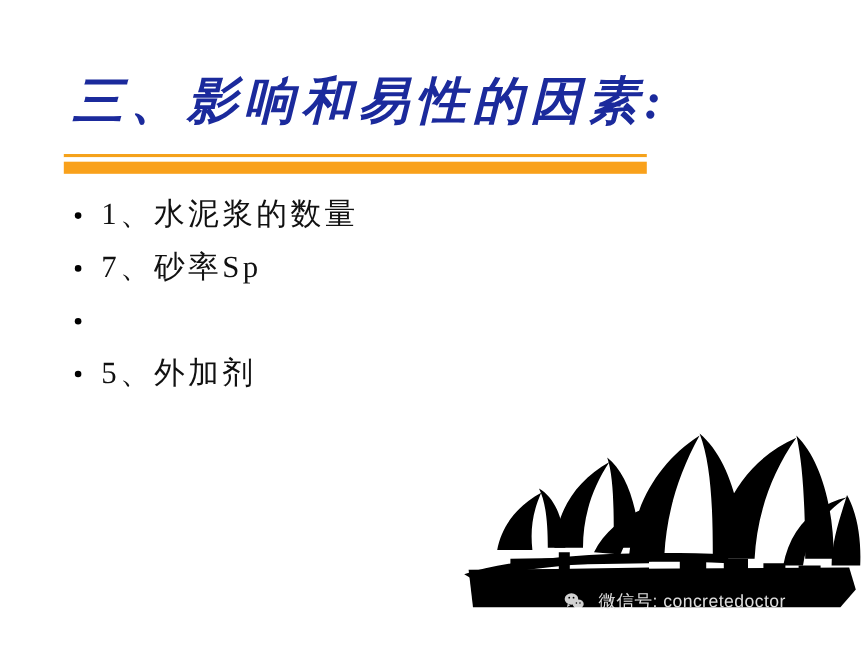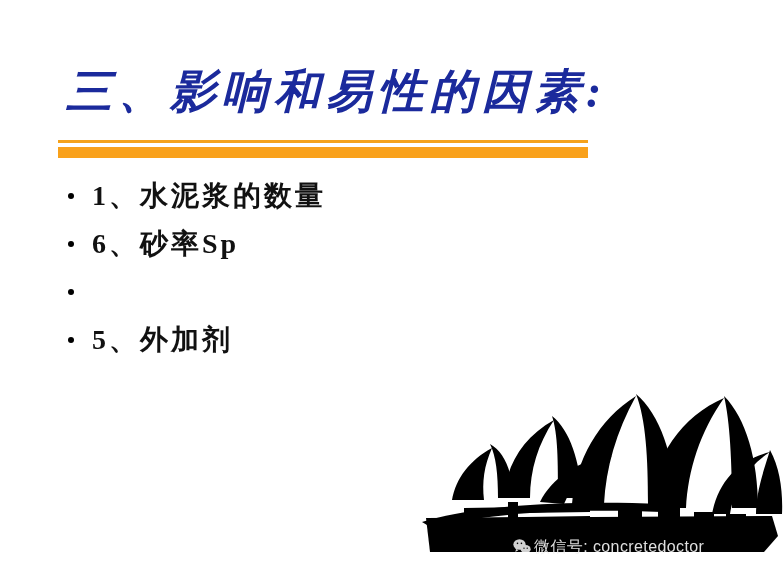--- a/index.html
+++ b/index.html
@@ -84,21 +84,21 @@
     top: 50%;
     margin-top: -3px;
     width: 6px;
     height: 6px;
     border-radius: 50%;
     background: #000000;
   }
   #bullet-list li .item-text {
     font-family: "Liberation Serif", "DejaVu Serif", serif;
     font-size: 28px;
-    font-weight: bold;
+    font-weight: normal;
     color: #111111;
     letter-spacing: 3px;
   }
 
   
   #opera-house {
     position: absolute;
     left: 412px;
     top: 386px;
     width: 371px;
@@ -111,21 +111,21 @@
   }
 
   
   #watermark {
     position: absolute;
     left: 512px;
     top: 534px;
     height: 26px;
     display: flex;
     align-items: center;
-    gap: 2px;
+    gap: 12px;
     pointer-events: none;
   }
   #watermark .wm-icon {
     width: 20px;
     height: 20px;
     opacity: 0.82;
     flex: 0 0 auto;
   }
   #watermark .wm-text {
     font-family: "Liberation Sans", "DejaVu Sans", sans-serif;
@@ -151,21 +151,21 @@
     <div id="divider-thick"></div>
   </div>
 
   <ul id="bullet-list">
     <li>
       <span class="bullet-dot"></span>
       <span class="item-text">1、水泥浆的数量</span>
     </li>
     <li>
       <span class="bullet-dot"></span>
-      <span class="item-text">6、砂率Sp</span>
+      <span class="item-text">7、砂率Sp</span>
     </li>
     <li>
       <span class="bullet-dot"></span>
     </li>
     <li>
       <span class="bullet-dot"></span>
       <span class="item-text">5、外加剂</span>
     </li>
   </ul>
 

